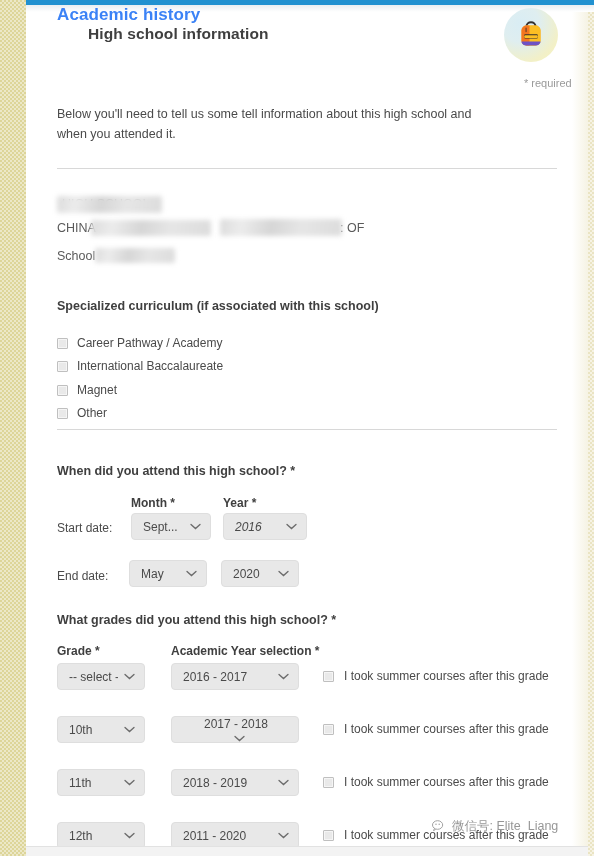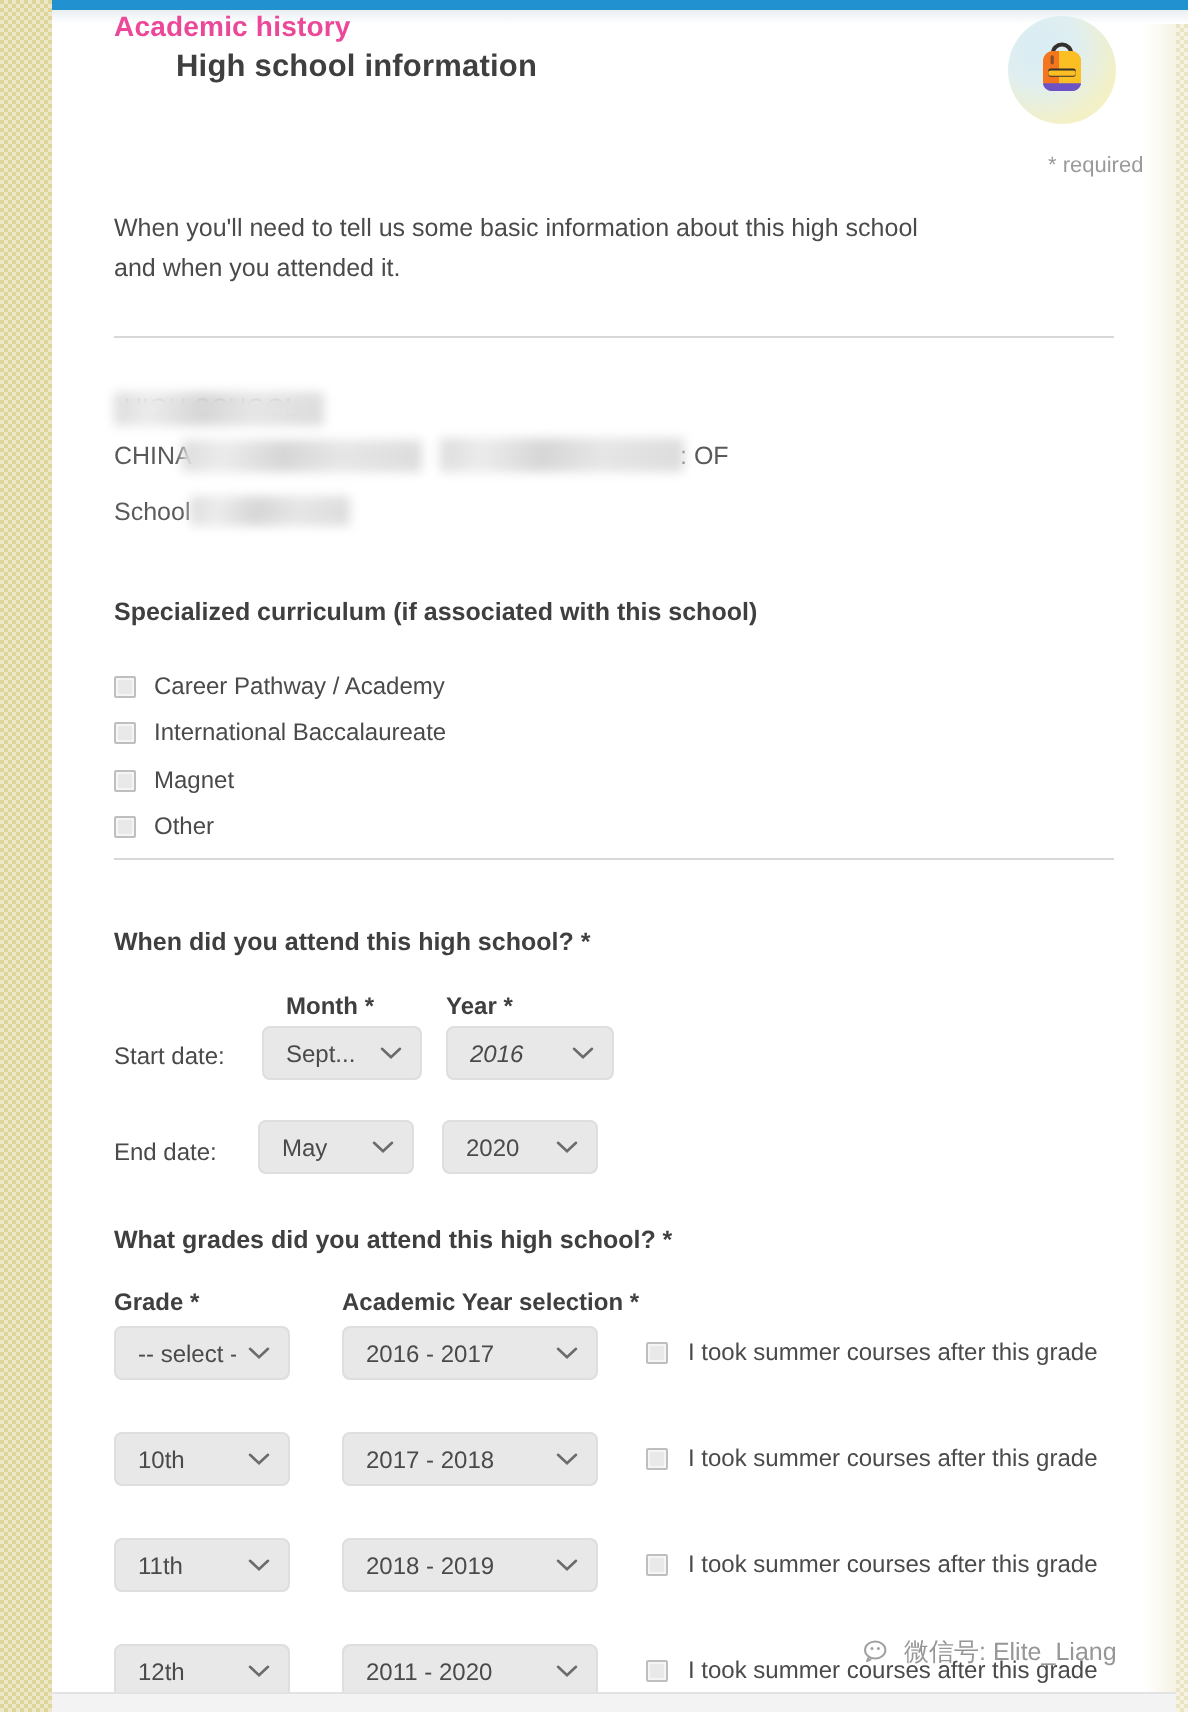--- a/index.html
+++ b/index.html
@@ -72,23 +72,23 @@
   .content {
     position: absolute;
     left: 26px; top: 5px;
     width: 562px; height: 851px;
     background: transparent;
   }
 
   .eyebrow {
     position: absolute;
     left: 31px; top: 0px;
-    font-size: 14px;
+    font-size: 17px;
     font-weight: bold;
-    color: #ec4899;
+    color: #3b82f6;
     letter-spacing: .1px;
   }
   .page-title {
     position: absolute;
     left: 31px; top: 20px;
     font-size: 15.5px;
     font-weight: bold;
     color: #3f3f3f;
     letter-spacing: .1px;
     margin-left: 31px;
@@ -272,21 +272,21 @@
         <rect x="10.2" y="17.3" width="13.6" height="2.6" rx="1" fill="#fbbf24"></rect>
 
         <path d="M7.6 23.6 h18.8 v0.9 a5 5 0 0 1 -5 3 h-8.8 a5 5 0 0 1 -5 -3 z" fill="#6d52c6"></path>
 
         <rect x="11.3" y="9.6" width="1.6" height="4.6" rx=".8" fill="#33302e" opacity=".55"></rect>
       </svg>
     </div>
 
     <div class="required-note">* required</div>
 
-    <div class="intro">When you'll need to tell us some basic information about this high school and when you attended it.</div>
+    <div class="intro">Below you'll need to tell us some tell information about this high school and when you attended it.</div>
 
     <div class="divider divider-1"></div>
 
     <div class="school-block">
       <div class="school-line">
         <span class="txt" style="left:5px; top:2px;">HIGH SCHOOL</span>
         <span class="redact" style="left:0px; top:1px; width:105px; height:17px;"></span>
       </div>
       <div class="school-line">
         <span class="txt" style="left:0px; top:4px;">CHINA</span>
@@ -316,21 +316,21 @@
     </div>
     <div class="chk-row" style="top:401px;">
       <span class="chk"></span>
       <span>Other</span>
     </div>
 
     <div class="divider divider-2"></div>
 
     <div class="section-label label-when">When did you attend this high school? *</div>
 
-    <div class="col-head" style="left:105px; top:491px;margin-left:12px;">Month *</div>
+    <div class="col-head" style="left:105px; top:491px;">Month *</div>
     <div class="col-head" style="left:197px; top:491px;">Year *</div>
 
     <div class="row-label" style="left:31px; top:516px;">Start date:</div>
     <div class="select" style="left:105px; top:508px; width:80px;">
       <span class="val">Sept...</span>
       <span class="chev">
         <svg width="11" height="7" viewBox="0 0 11 7">
             <path d="M1 1.4 L5.5 5.6 L10 1.4" fill="none" stroke="#6b6b6b" stroke-width="1.3" stroke-linecap="round"></path>
           </svg>
       </span>
@@ -389,21 +389,21 @@
     </div>
 
     <div class="select" style="left:31px; top:711px; width:88px;">
       <span class="val">10th</span>
       <span class="chev">
         <svg width="11" height="7" viewBox="0 0 11 7">
             <path d="M1 1.4 L5.5 5.6 L10 1.4" fill="none" stroke="#6b6b6b" stroke-width="1.3" stroke-linecap="round"></path>
           </svg>
       </span>
     </div>
-    <div class="select" style="left:145px; top:711px; width:128px;">
+    <div class="select" style="left:145px; top:711px; width:128px;flex-direction:column;">
       <span class="val">2017 - 2018</span>
       <span class="chev">
         <svg width="11" height="7" viewBox="0 0 11 7">
             <path d="M1 1.4 L5.5 5.6 L10 1.4" fill="none" stroke="#6b6b6b" stroke-width="1.3" stroke-linecap="round"></path>
           </svg>
       </span>
     </div>
     <div class="summer-row" style="left:297px; top:717px;">
       <span class="chk"></span>
       <span>I took summer courses after this grade</span>

